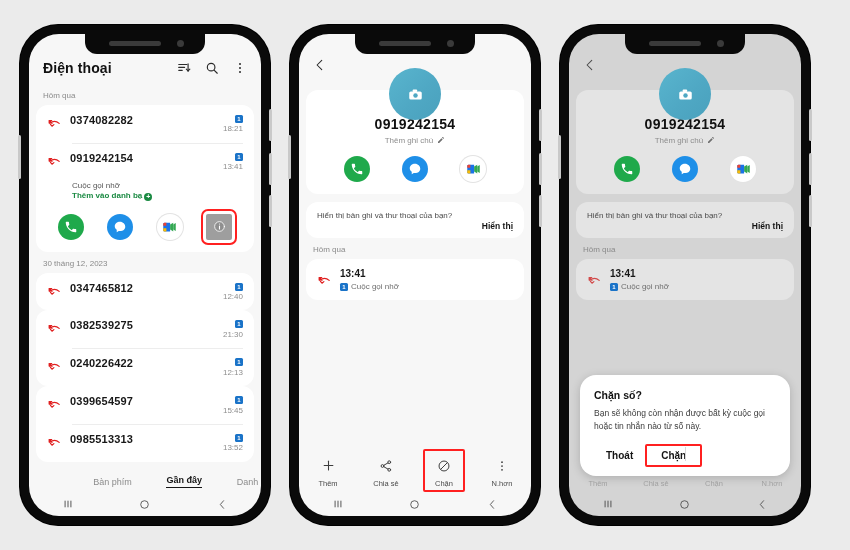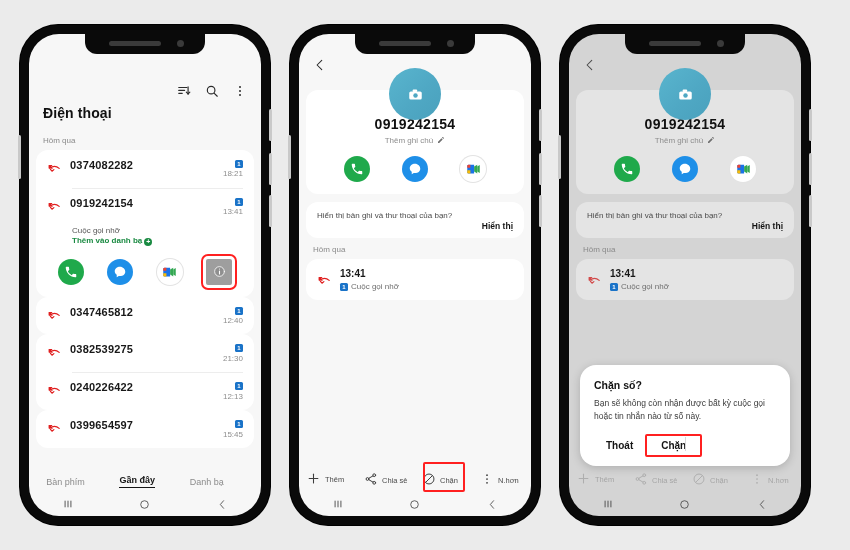--- a/index.html
+++ b/index.html
@@ -59,21 +59,21 @@
   .content{
     position:absolute;left:0;top:0;width:232px;height:482px;
     font-size:9px;color:#1b1b1b;
   }
 
   
   .appbar{
     display:flex;align-items:center;justify-content:space-between;
     padding:26px 14px 8px 14px;
   }
-  .appbar .title{font-size:14px;font-weight:bold;color:#111;letter-spacing:.1px;margin-top:45px;}
+  .appbar .title{font-size:14px;font-weight:bold;color:#111;letter-spacing:.1px;}
   .appbar .icons{display:flex;align-items:center;gap:13px;color:#2b2b2b;}
 
   .icobtn{display:inline-flex;align-items:center;justify-content:center;width:15px;height:15px;}
   .icobtn svg{display:block;}
 
   
   .backbar{padding:24px 0 4px 14px;}
   .backbar svg{display:block;}
 
   .datehdr{padding:7px 14px 5px 14px;font-size:8px;color:#8a8a8a;}
@@ -118,21 +118,21 @@
   .abtn.meet{background:#fff;box-shadow:0 0 0 1px #e3e3e3;}
   .abtn.info{background:#9e9e9e;}
   .hl{
     outline:2px solid #ff2020;outline-offset:3px;border-radius:2px;
   }
 
   
   .tabs{
     position:absolute;left:0;bottom:26px;width:212px;
     display:flex;align-items:center;justify-content:space-around;
-    font-size:9px;color:#8c8c8c;padding-bottom:2px;
+    font-size:9px;color:#8c8c8c;padding-bottom:2px;padding-left:47px;
   }
   .tabs .tab.active{color:#151515;font-weight:bold;border-bottom:1.5px solid #151515;padding-bottom:2px;}
 
   .navbar{
     position:absolute;left:0;bottom:0;width:232px;height:24px;
     display:flex;align-items:center;justify-content:space-around;
     color:#4a4a4a;
   }
   .navbar .n{display:flex;align-items:center;justify-content:center;width:26px;height:16px;}
 
@@ -163,29 +163,29 @@
   .logrow{display:flex;align-items:center;padding:8px 11px;}
   .logrow .txts{line-height:1.35;}
   .logtime{font-size:10px;font-weight:bold;color:#181818;}
   .logsub{font-size:8px;color:#6e6e6e;display:flex;align-items:center;gap:3px;margin-top:1px;}
 
   .bottomact{
     position:absolute;left:0;bottom:24px;width:232px;
     display:flex;align-items:flex-end;justify-content:space-around;
     padding-bottom:4px;
   }
-  .bact{display:flex;flex-direction:row;align-items:center;gap:4px;width:44px;}
+  .bact{display:flex;flex-direction:column;align-items:center;gap:4px;width:44px;}
   .bact .lbl{font-size:7.5px;color:#4b4b4b;}
   .bact.boxed{position:relative;}
   .bact.boxed::after{
     content:"";position:absolute;left:1px;right:1px;top:-10px;bottom:-4px;
     border:2px solid #ff2020;border-radius:2px;
   }
   .dialog{
-    position:absolute;left:11px;right:11px;bottom:50px;
+    position:absolute;left:11px;right:11px;bottom:40px;
     background:#fff;border-radius:16px;padding:14px 14px 9px 14px;
     box-shadow:0 2px 10px rgba(0,0,0,.18);
   }
   .dlg-title{font-size:10.5px;font-weight:bold;color:#121212;}
   .dlg-body{font-size:8.5px;color:#3c3c3c;line-height:1.45;margin-top:6px;}
   .dlg-actions{display:flex;align-items:center;justify-content:flex-start;margin-top:12px;position:relative;}
   .dlg-sep{position:absolute;left:50%;top:3px;width:1px;height:14px;background:#d8d8d8;}
   .dlg-btn{font-size:10px;font-weight:bold;color:#141414;padding:4px 12px;}
   .dlg-btn.hlbtn{border:2px solid #ff2020;border-radius:2px;padding:4px 14px;}
 </style>
@@ -296,20 +296,21 @@
             <span class="abtn info hl">
               <svg width="13" height="13" viewBox="0 0 24 24" fill="none" stroke="#fff" stroke-width="2" stroke-linecap="round">
                 <circle cx="12" cy="12" r="9" fill="#8f8f8f" stroke="#fff" stroke-width="1.5"></circle>
                 <line x1="12" y1="11" x2="12" y2="16.5"></line>
                   <circle cx="12" cy="7.5" r="1" fill="#fff" stroke="none"></circle>
               </svg>
             </span>
           </div>
         </div>
 
+        <div class="datehdr">30 tháng 12, 2023</div>
         <div class="card">
           <div class="row">
             <span class="missed">
               <svg width="15" height="15" viewBox="0 0 24 24" fill="none" stroke="#e02020" stroke-width="2" stroke-linecap="round" stroke-linejoin="round">
                 <path d="M4.5 15c4.5-4 10.5-4 15 0"></path>
                 <path d="M3.5 10.5l4.5 4.5M3.5 10.5h4M3.5 10.5v4"></path>
                 <path d="M5.5 16.5l2.5 3 3-2.5"></path>
               </svg>
             </span>
             <span class="num">0347465812</span>
@@ -357,20 +358,34 @@
               <svg width="15" height="15" viewBox="0 0 24 24" fill="none" stroke="#e02020" stroke-width="2" stroke-linecap="round" stroke-linejoin="round">
                 <path d="M4.5 15c4.5-4 10.5-4 15 0"></path>
                 <path d="M3.5 10.5l4.5 4.5M3.5 10.5h4M3.5 10.5v4"></path>
                 <path d="M5.5 16.5l2.5 3 3-2.5"></path>
               </svg>
             </span>
             <span class="num">0399654597</span>
             <span class="meta">
               <span class="simbadge">1</span>
               <div class="time">15:45</div>
+            </span>
+          </div>
+          <div class="row">
+            <span class="missed">
+              <svg width="15" height="15" viewBox="0 0 24 24" fill="none" stroke="#e02020" stroke-width="2" stroke-linecap="round" stroke-linejoin="round">
+                <path d="M4.5 15c4.5-4 10.5-4 15 0"></path>
+                <path d="M3.5 10.5l4.5 4.5M3.5 10.5h4M3.5 10.5v4"></path>
+                <path d="M5.5 16.5l2.5 3 3-2.5"></path>
+              </svg>
+            </span>
+            <span class="num">0985513313</span>
+            <span class="meta">
+              <span class="simbadge">1</span>
+              <div class="time">13:52</div>
             </span>
           </div>
         </div>
 
         <div class="tabs">
           <span class="tab">Bàn phím</span>
           <span class="tab active">Gần đây</span>
           <span class="tab">Danh bạ</span>
         </div>
 

